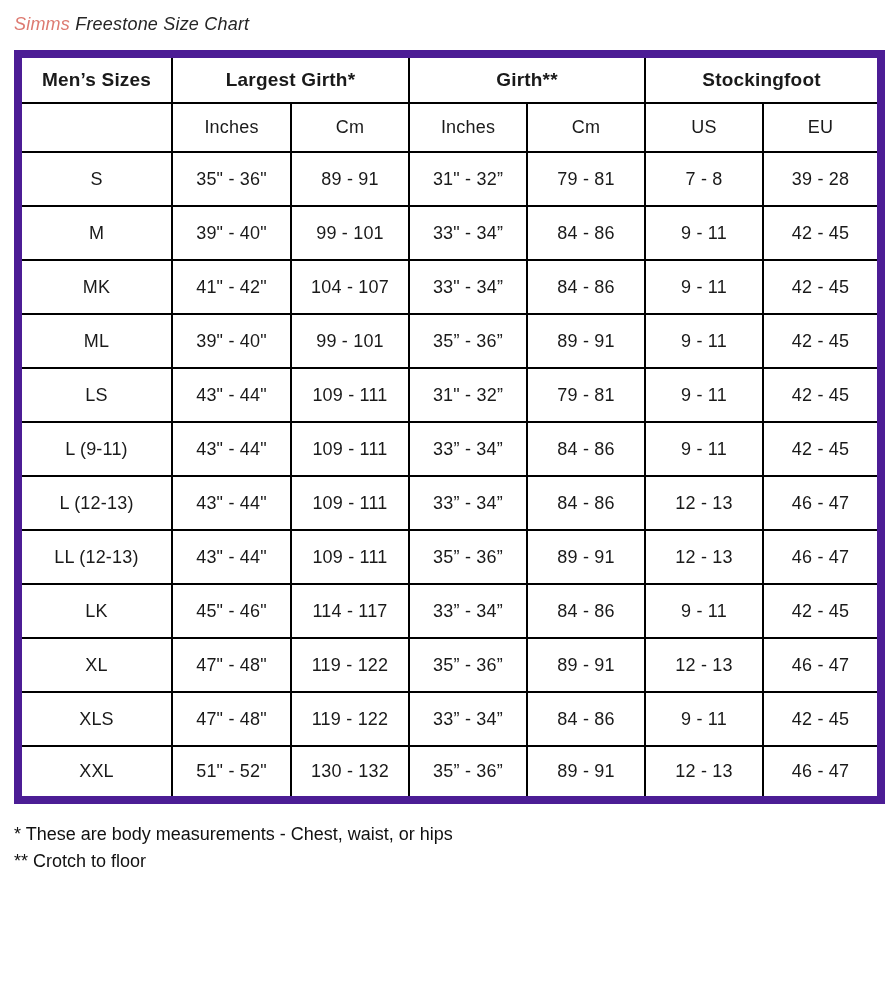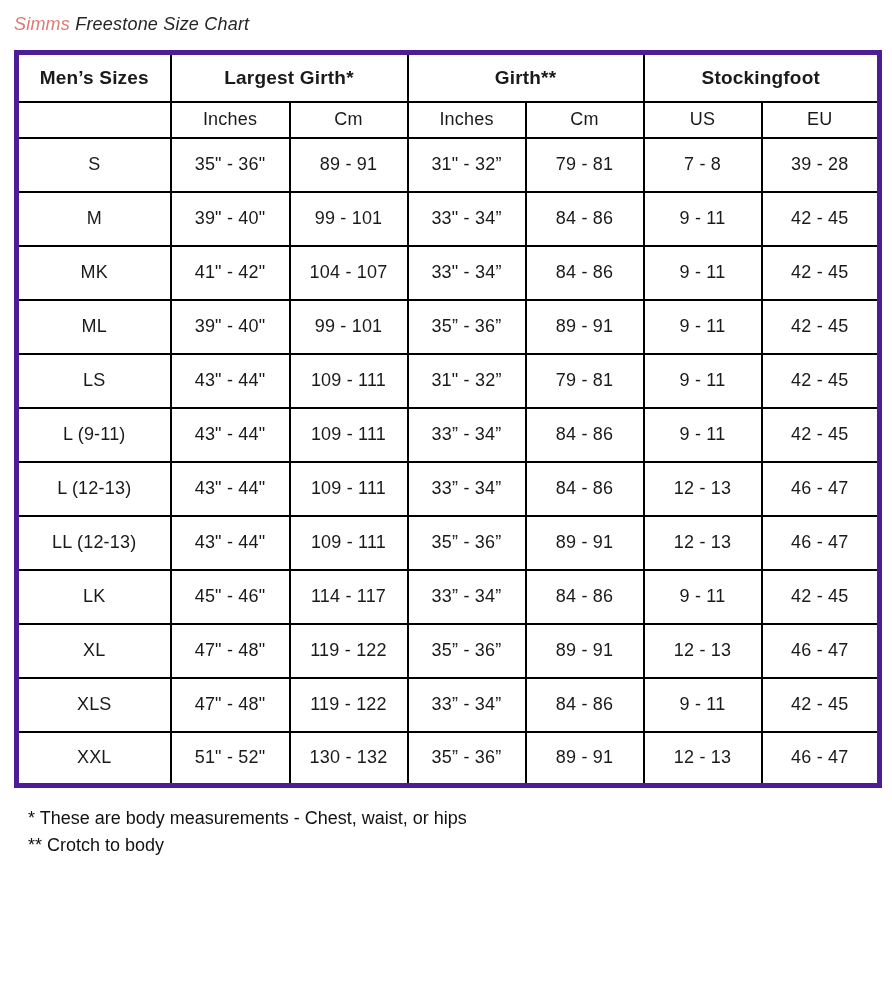--- a/index.html
+++ b/index.html
@@ -22,43 +22,43 @@
     letter-spacing: 0.2px;
     margin-bottom: 14px;
     color: #262626;
     white-space: nowrap;
   }
   .chart-title .brand { color: #dd7a71; text-align: center; }
   table.size-chart {
     border-collapse: collapse;
     table-layout: fixed;
     width: 863px;
-    border: 5px solid #4c1d95;
+    border: 8px solid #4c1d95;
   }
   table.size-chart th,
   table.size-chart td {
     border: 2px solid #000000;
     text-align: center;
     vertical-align: middle;
     font-size: 18px;
     letter-spacing: 0.2px;
     background: #ffffff;
     overflow: hidden;
     white-space: nowrap;
   }
   tr.group-header-row th {
     font-weight: bold;
     font-size: 19px;
     height: 49px;
   }
-  tr.sub-header-row td { height: 36px; font-weight: normal; }
+  tr.sub-header-row td { height: 49px; font-weight: normal; }
   tr.data-row td { height: 54px; font-weight: normal; }
   .footnotes {
     margin-top: 17px;
-    margin-left: 14px;
+    margin-left: 0;
     font-size: 18px;
     line-height: 27px;
     color: #111111;
   }
 </style>
 </head>
 <body>
 
 <div class="page">
 
@@ -198,16 +198,16 @@
         <td>35” - 36”</td>
         <td>89 - 91</td>
         <td>12 - 13</td>
         <td>46 - 47</td>
       </tr>
     </tbody>
   </table>
 
   <div class="footnotes">
     <div>* These are body measurements - Chest, waist, or hips</div>
-    <div>** Crotch to body</div>
+    <div>** Crotch to floor</div>
   </div>
 
 </div>
 
 </body></html>

